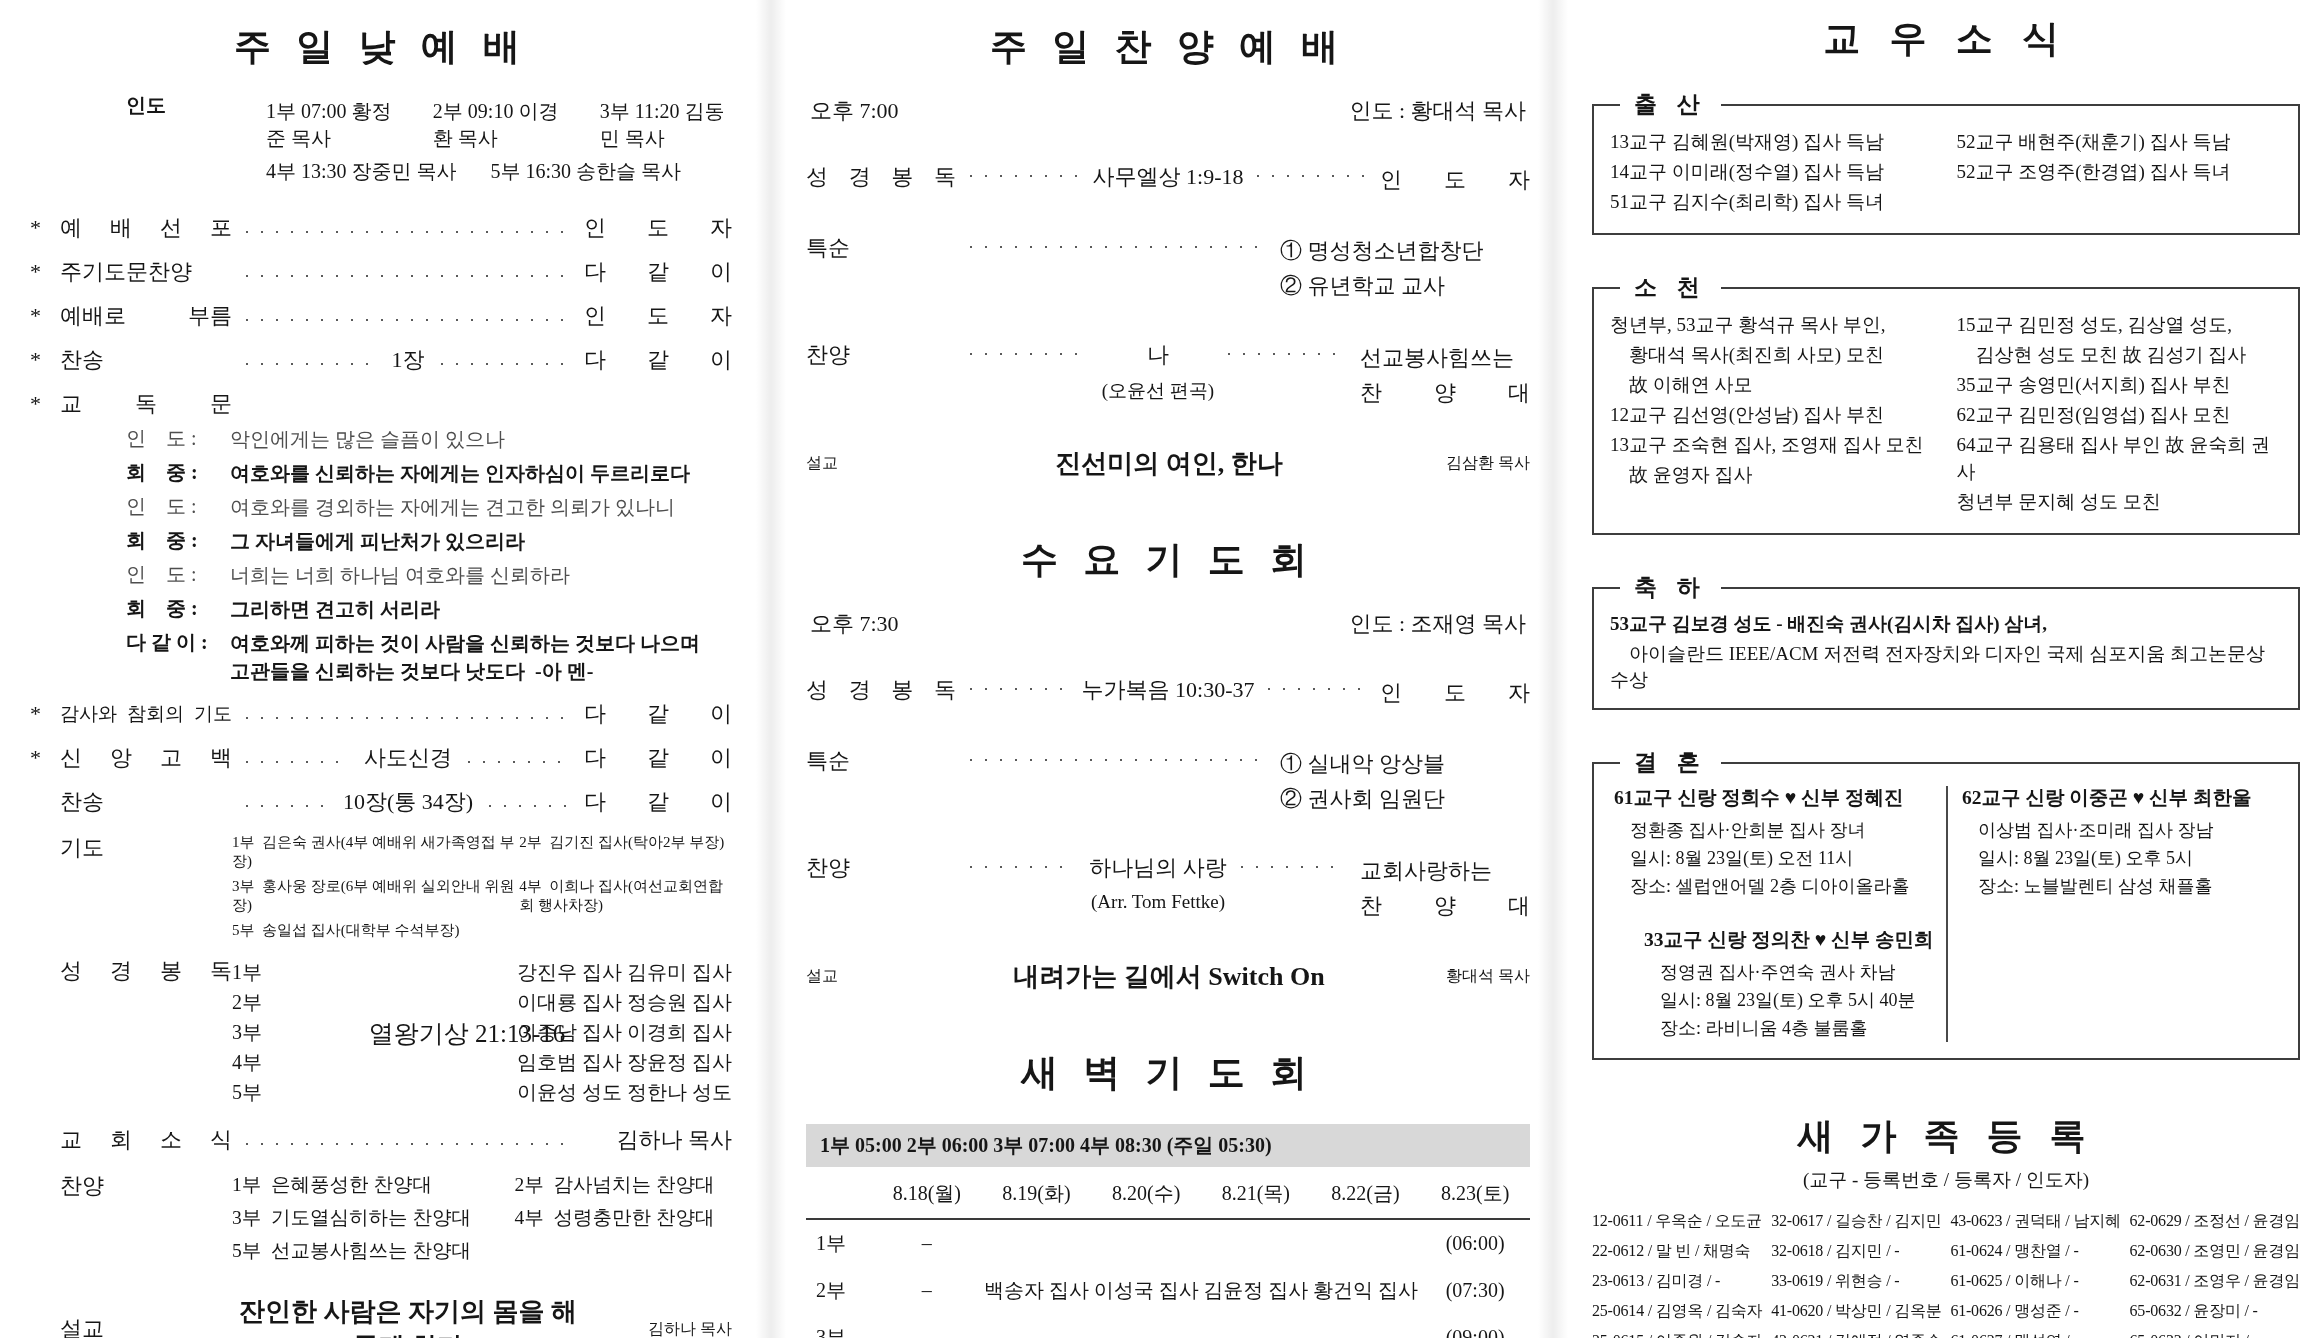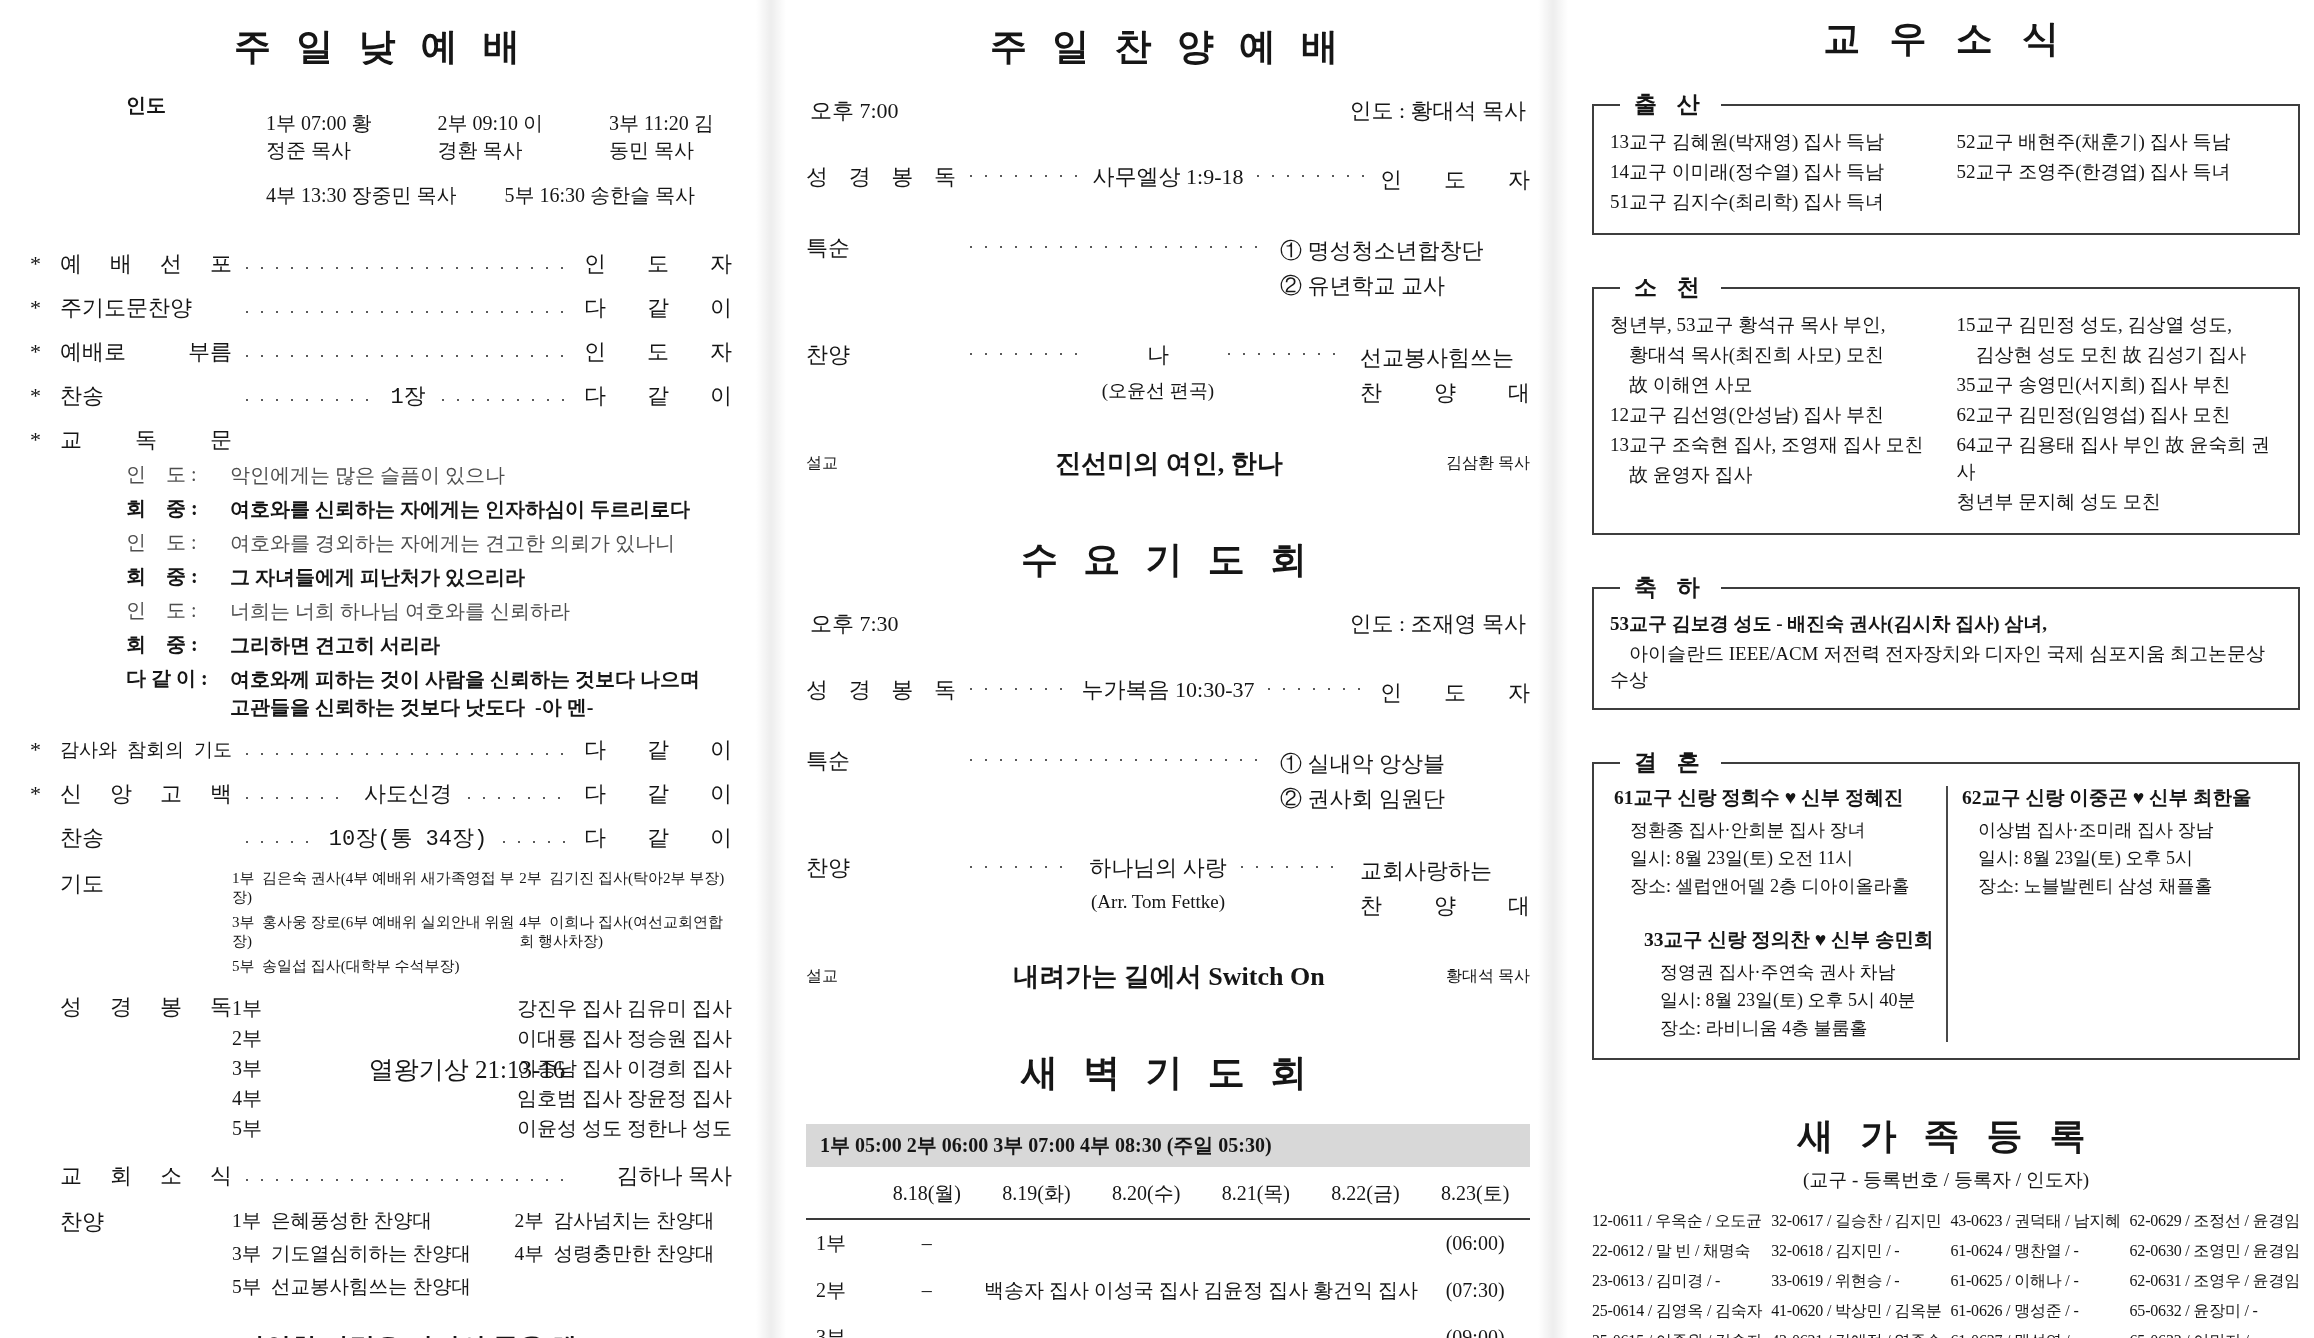--- a/index.html
+++ b/index.html
@@ -13,30 +13,30 @@
   .col2 { left:806px;  top:14px; width:724px; }
   .col3 { left:1592px; top:8px;  width:708px; }
 
   .ptitle { text-align:center; font-size:37px; font-weight:bold; letter-spacing:8px; margin:8px 0 18px; }
   .pre { white-space:pre-line; }
 
   
   .leadrow { display:flex; font-size:20px; margin:20px 0 22px; }
   .leadlabel { flex:none; width:140px; margin-left:96px; font-weight:bold; }
   .leadlines { flex:1; }
-  .leadline { display:flex; gap:48px; margin:18px 0; }
+  .leadline { display:flex; gap:34px; margin:6px 0; }
 
   .wrow { display:flex; align-items:center; font-size:22px; margin:14px 0; }
   .star { flex:none; width:30px; font-size:22px; }
   .wlabel { flex:none; width:172px; text-align:justify; text-align-last:justify; }
   .wlabel.small { font-size:19px; }
   .dots { flex:1; height:2px; margin:0 14px;
           background:repeating-linear-gradient(90deg,#5a5a5a 0 2px,transparent 2px 15px);
           transform:translateY(4px); }
-  .cval { flex:none; padding:0 2px;font-family:Liberation Mono, monospace; }
+  .cval { flex:none; padding:0 2px; }
   .rjust { flex:none; width:148px; text-align:justify; text-align-last:justify; }
   .rname { flex:none; width:148px; text-align:right; }
 
   .resp { margin:2px 0 6px; }
   .resp-row { display:flex; padding-left:96px; font-size:20px; margin:6px 0; }
   .resp-sp { flex:none; width:104px; }
   .resp-tx { flex:1; line-height:1.4; }
   .bold { font-weight:bold; }
   .dim { color:#4e4e4e; }
 

